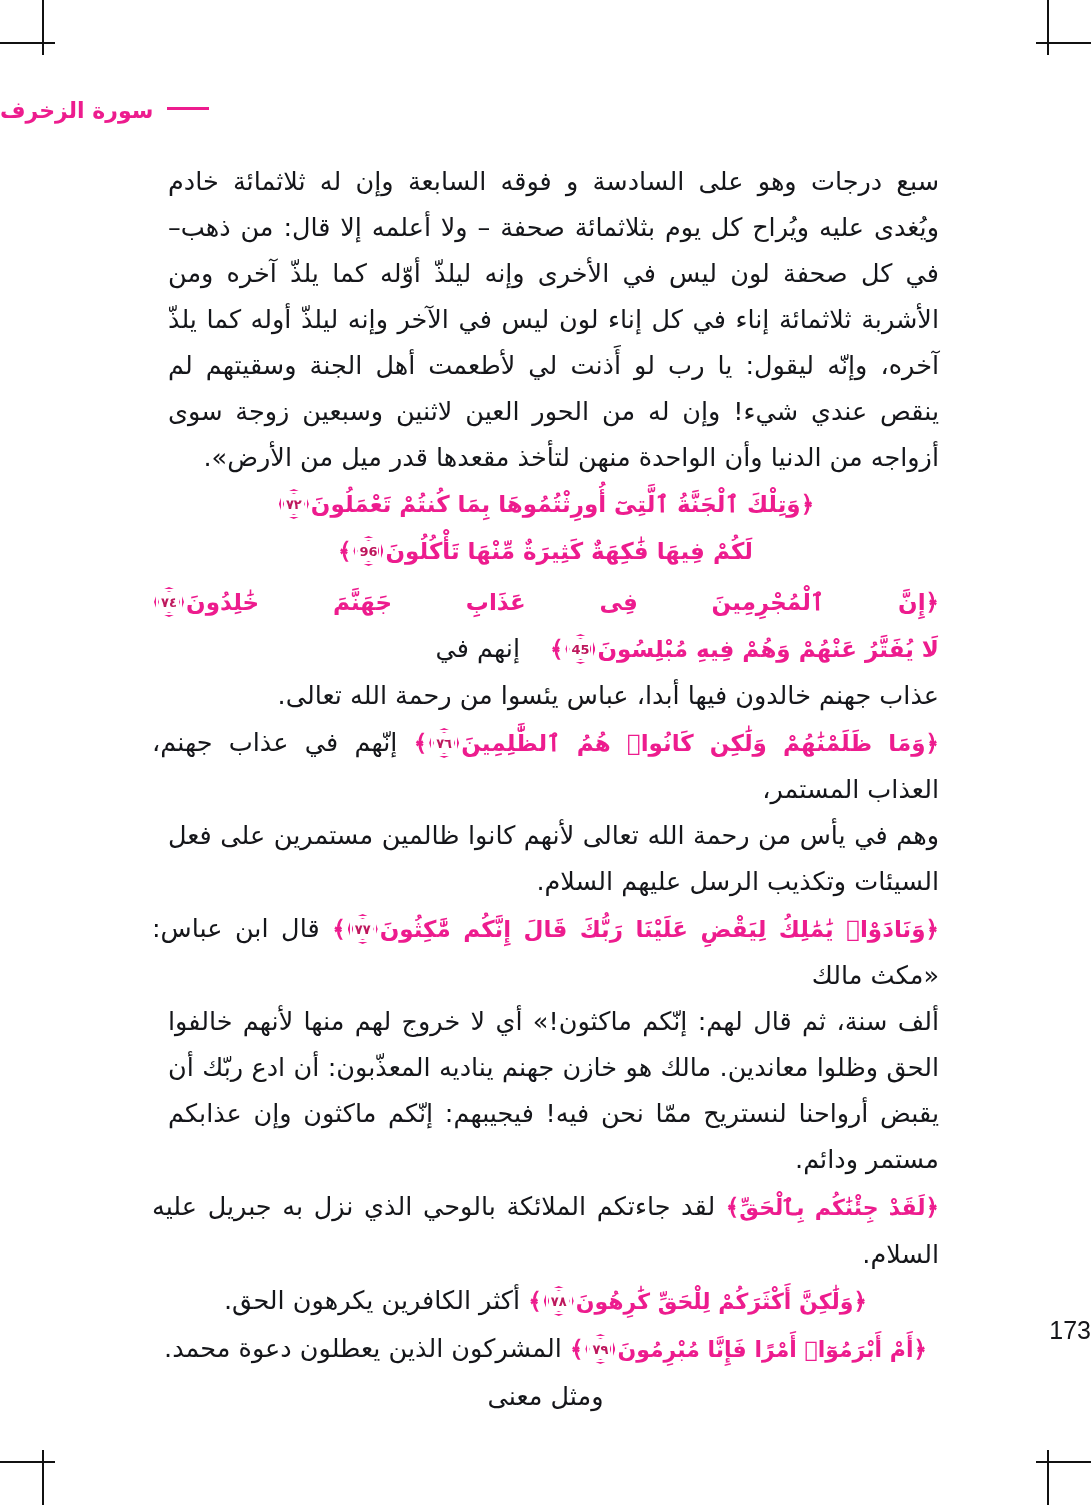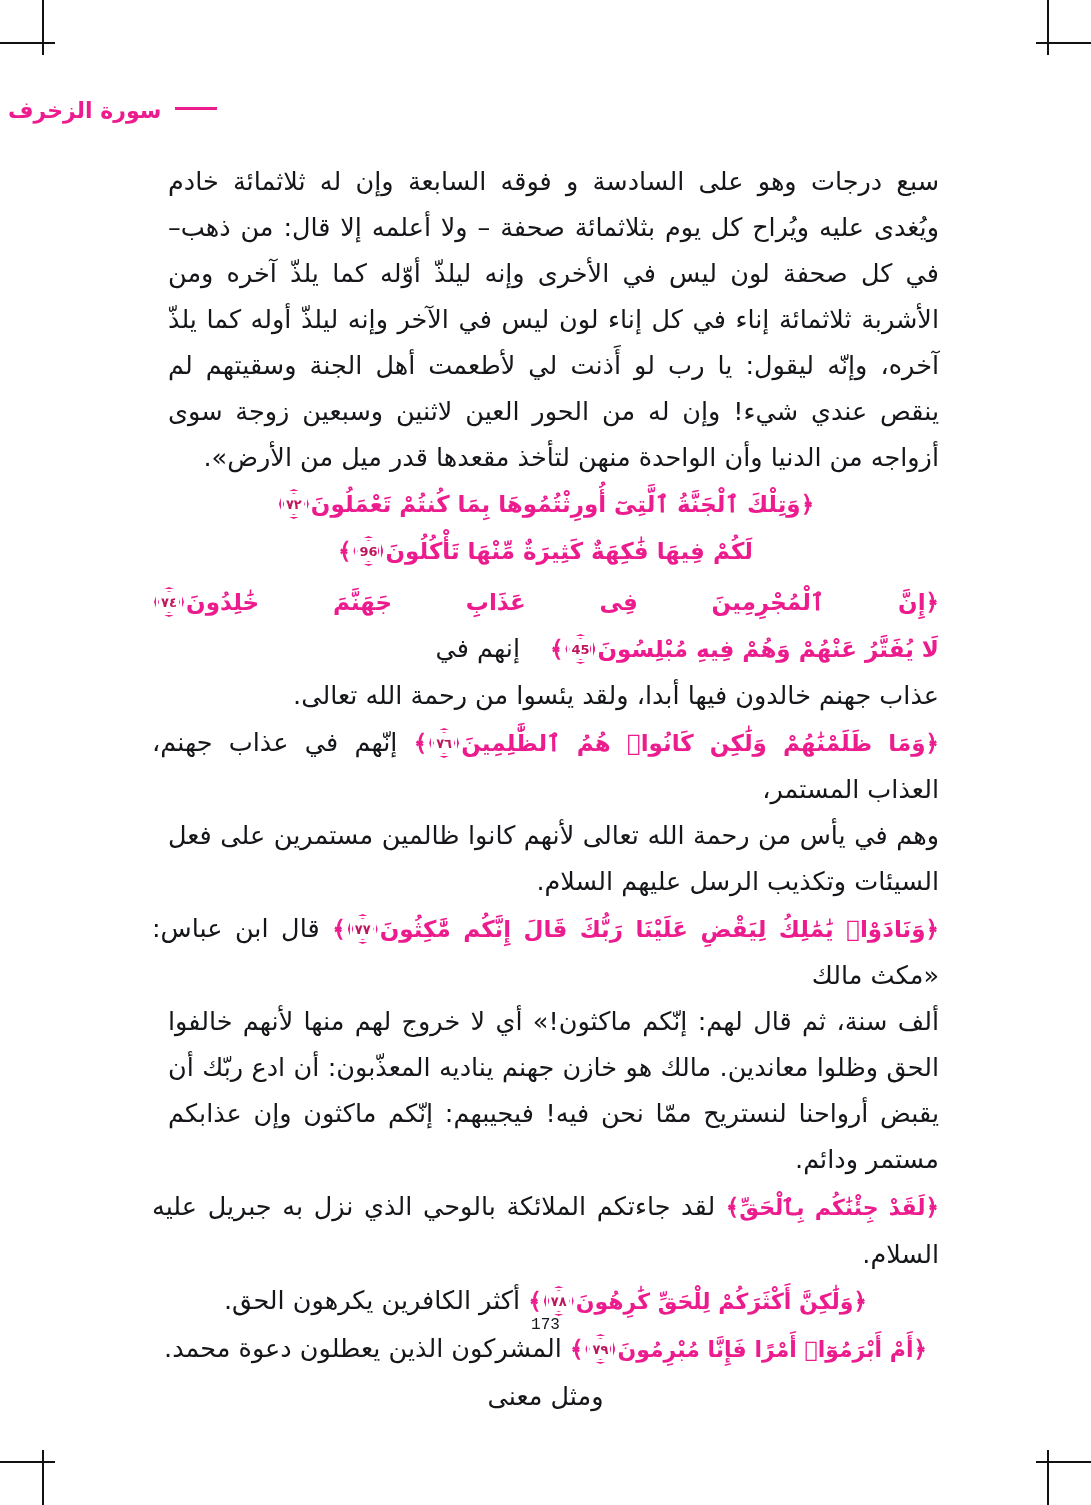--- a/index.html
+++ b/index.html
@@ -46,21 +46,20 @@
     justify-content: flex-start;
     gap: 14px;
     color: #ED1C8E;
   }
   .runhead-title {
     font-size: 22px;
     font-weight: bold;
     letter-spacing: 0px;
     color: #ED1C8E;
     white-space: nowrap;
-    margin-left: 8px;
   }
   .runhead-rule {
     display: inline-block;
     width: 42px;
     height: 3px;
     background: #ED1C8E;
     margin-bottom: 4px;
   }
 
   
@@ -156,25 +155,25 @@
     font-size: 23px;
     font-weight: bold;
   }
 
   
   .folio {
     position: absolute;
     top: 1316px;
     left: 0;
     right: 0;
-    text-align: center;
-    font-size: 16px;
+    text-align: right;
+    font-size: 25px;
     color: #15161a;
     direction: ltr;
-    font-family: Liberation Mono, monospace;
+    font-family: Liberation Sans, sans-serif;
   }
 </style>
 </head>
 <body>
 
 <div class="page">
 
   <div class="crop v tl-v"></div>
   <div class="crop h tl-h"></div>
   <div class="crop v tr-v"></div>
@@ -195,21 +194,21 @@
 
     <div class="ayah-line">
       <span class="ornament">﴿</span><span class="quran">وَتِلْكَ ٱلْجَنَّةُ ٱلَّتِىٓ أُورِثْتُمُوهَا بِمَا كُنتُمْ تَعْمَلُونَ</span><span class="ayah-num"><span>٧٢</span></span><span class="quran">لَكُمْ فِيهَا فَٰكِهَةٌ كَثِيرَةٌ مِّنْهَا تَأْكُلُونَ</span><span class="ayah-num"><span>96</span></span><span class="ornament">﴾</span>
     </div>
 
 
     <div class="mixed-line">
       <span class="ornament">﴿</span><span class="quran">إِنَّ ٱلْمُجْرِمِينَ فِى عَذَابِ جَهَنَّمَ خَٰلِدُونَ</span><span class="ayah-num"><span>٧٤</span></span><span class="quran">لَا يُفَتَّرُ عَنْهُمْ وَهُمْ فِيهِ مُبْلِسُونَ</span><span class="ayah-num"><span>45</span></span><span class="ornament">﴾</span><span style="padding-right:30px">إنهم في</span>
     </div>
 
-    <p class="para">عذاب جهنم خالدون فيها أبدا، ولقد يئسوا من رحمة الله تعالى.</p>
+    <p class="para">عذاب جهنم خالدون فيها أبدا، عباس يئسوا من رحمة الله تعالى.</p>
 
     <div class="mixed-line">
       <span class="ornament">﴿</span><span class="quran">وَمَا ظَلَمْنَٰهُمْ وَلَٰكِن كَانُوا۟ هُمُ ٱلظَّٰلِمِينَ</span><span class="ayah-num"><span>٧٦</span></span><span class="ornament">﴾</span> <span>إنّهم في عذاب جهنم، العذاب المستمر،</span>
     </div>
 
     <p class="para">وهم في يأس من رحمة الله تعالى لأنهم كانوا ظالمين مستمرين على فعل السيئات وتكذيب الرسل عليهم السلام.</p>
 
     <div class="mixed-line">
       <span class="ornament">﴿</span><span class="quran">وَنَادَوْا۟ يَٰمَٰلِكُ لِيَقْضِ عَلَيْنَا رَبُّكَ قَالَ إِنَّكُم مَّٰكِثُونَ</span><span class="ayah-num"><span>٧٧</span></span><span class="ornament">﴾</span> <span>قال ابن عباس: «مكث مالك</span>
     </div>

